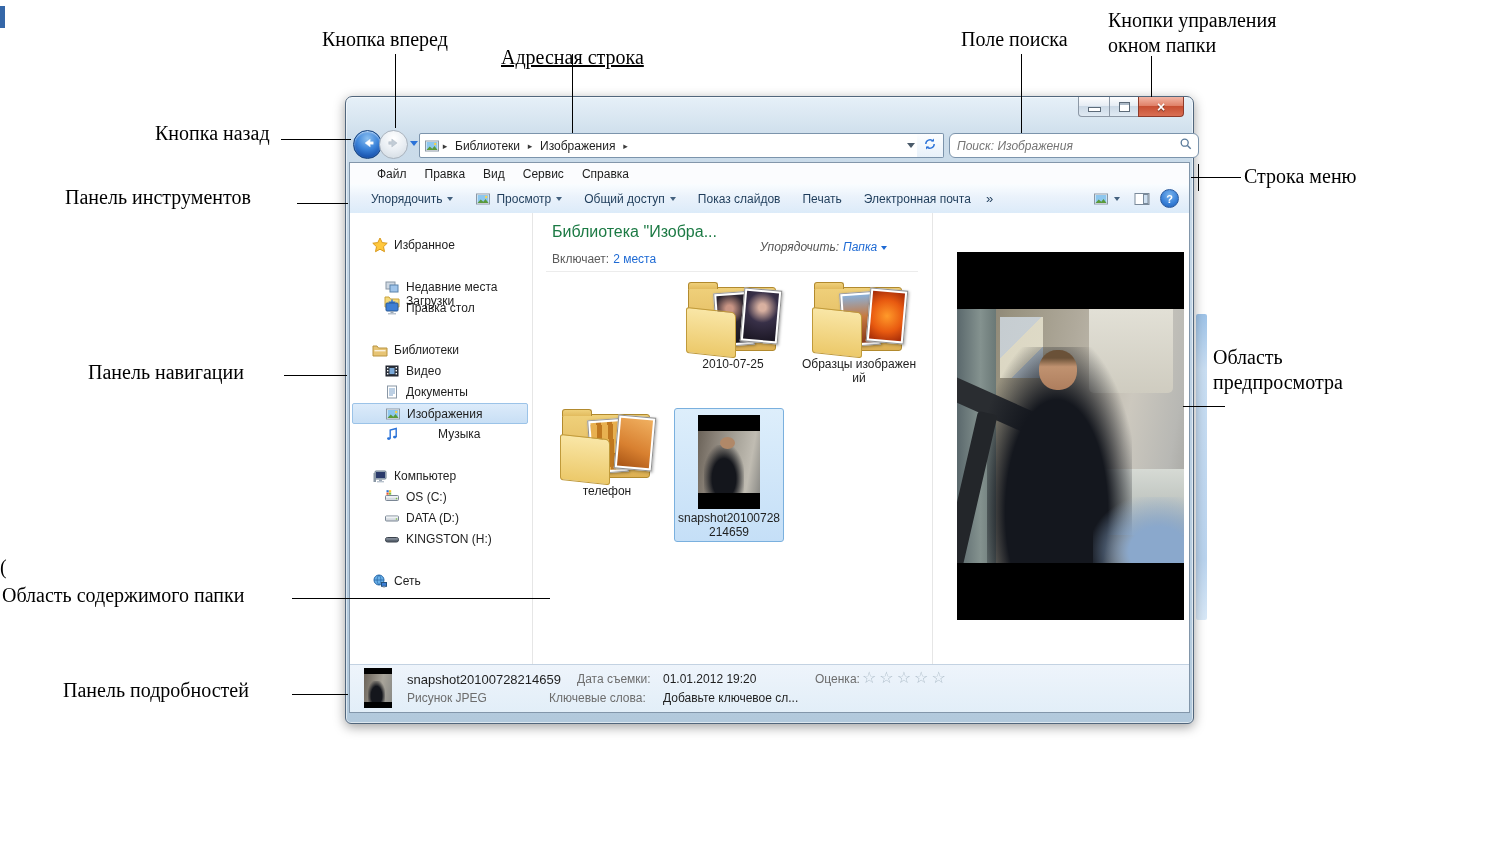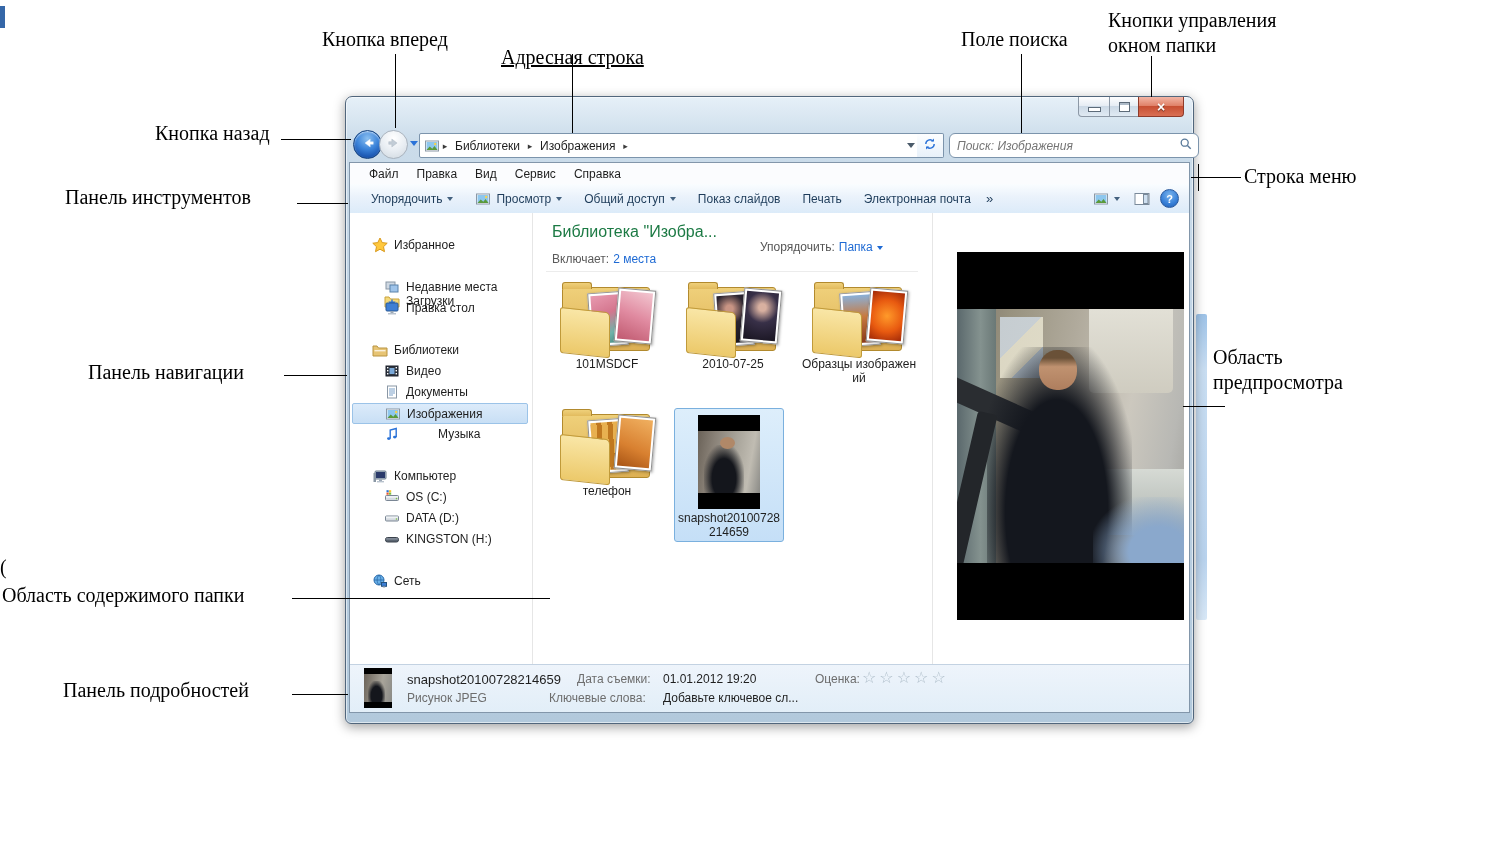--- a/index.html
+++ b/index.html
@@ -86,21 +86,21 @@
   .searchbox{position:absolute;left:603px;top:36px;width:238px;height:23px;background:#fff;
     border:1px solid #7c94ac;border-radius:6px;display:flex;align-items:center;z-index:11;padding:0 5px;}
   .searchbox input{flex:1;border:none;outline:none;font-family:"Liberation Sans",sans-serif;
     font-size:12px;background:transparent;min-width:0;}
   .searchbox input::placeholder{color:#757575;font-style:italic;}
 
   
   .client{position:absolute;left:3px;top:65px;width:839px;height:549px;background:#fff;
           border:1px solid #8296aa;z-index:11;}
   .menubar{position:absolute;left:0;top:0;right:0;height:21px;background:#fbfcfe;
-    display:flex;align-items:center;padding-left:10px;}
+    display:flex;align-items:center;padding-left:18px;}
   .menu-item{padding:0 9px;cursor:default;}
   .toolbar{position:absolute;left:0;top:21px;right:0;height:29px;
     background:linear-gradient(180deg,#fafdff,#eaf2fb 45%,#dcebf9);
     border-bottom:1px solid #cdd9e7;display:flex;align-items:center;padding:0 10px;
     color:#1e3c5a;}
   .tb-item{display:flex;align-items:center;gap:5px;padding:0 11px;height:22px;border-radius:3px;cursor:default;white-space:nowrap;}
   .caret{width:0;height:0;border-left:3.5px solid transparent;border-right:3.5px solid transparent;
     border-top:4px solid #44617e;margin-top:1px;}
   .tb-right{margin-left:auto;display:flex;align-items:center;gap:10px;}
   .tb-overflow{font-size:13px;color:#1e3c5a;padding:0 4px;}
@@ -115,21 +115,21 @@
   .previewpane{position:absolute;left:582px;top:0;bottom:0;right:0;}
 
   
   .nav-row{position:absolute;left:2px;right:4px;height:20px;display:flex;align-items:center;cursor:default;}
   .nav-row .ic{width:16px;height:16px;margin-right:6px;flex:none;}
   .indent1{padding-left:20px;} .indent2{padding-left:32px;}
   .nav-sel{background:linear-gradient(180deg,#dcebfa,#c8dff5);border:1px solid #9bc3e8;border-radius:2px;height:19px;}
 
   
   .ct-title{position:absolute;left:20px;top:10px;font-size:16px;color:#1c7a44;white-space:nowrap;}
-  .ct-arrange{position:absolute;left:228px;top:27px;color:#555;white-space:nowrap;display:flex;align-items:center;gap:4px;}
+  .ct-arrange{position:absolute;left:228px;top:27px;color:#555;white-space:nowrap;display:flex;align-items:center;gap:4px;font-style:italic;}
   .ct-arrange .val{color:#1e6ad4;}
   .ct-arrange .caret{border-top-color:#1e6ad4;}
   .ct-includes{position:absolute;left:20px;top:39px;color:#5a5a5a;}
   .ct-includes .lnk{color:#1e6ad4;margin-left:4px;}
   .ct-div{position:absolute;left:14px;right:14px;top:58px;border-top:1px solid #ececec;}
   .tile{position:absolute;width:118px;text-align:center;cursor:default;}
   .tile-label{margin-top:2px;line-height:14px;word-break:break-all;}
   .tile-1{left:16px;top:66px;} .tile-2{left:142px;top:66px;} .tile-3{left:268px;top:66px;}
   .tile-4{left:16px;top:193px;}
   .tile-file{left:142px;top:195px;width:108px;height:132px;border:1px solid #7ab0de;border-radius:3px;
@@ -526,33 +526,20 @@
           <div class="ct-arrange">
             <span>Упорядочить:</span>
             <span class="val">Папка</span>
             <span class="caret"></span>
           </div>
           <div class="ct-includes">
             <span>Включает:</span><span class="lnk">2 места</span>
           </div>
           <div class="ct-div"></div>
 
-          <div class="tile tile-1">
-            <div class="bfolder">
-              <div class="bf-back"></div>
-              <div class="photo ph-a">
-                  <div class="ph-img"></div>
-                </div>
-              <div class="photo ph-b">
-                  <div class="ph-img"></div>
-                </div>
-              <div class="bf-front"></div>
-            </div>
-            <div class="tile-label">101MSDCF</div>
-          </div>
           <div class="tile tile-2">
             <div class="bfolder">
               <div class="bf-back"></div>
               <div class="photo ph-a">
                   <div class="ph-img"></div>
                 </div>
               <div class="photo ph-b">
                   <div class="ph-img"></div>
                 </div>
               <div class="bf-front"></div>

